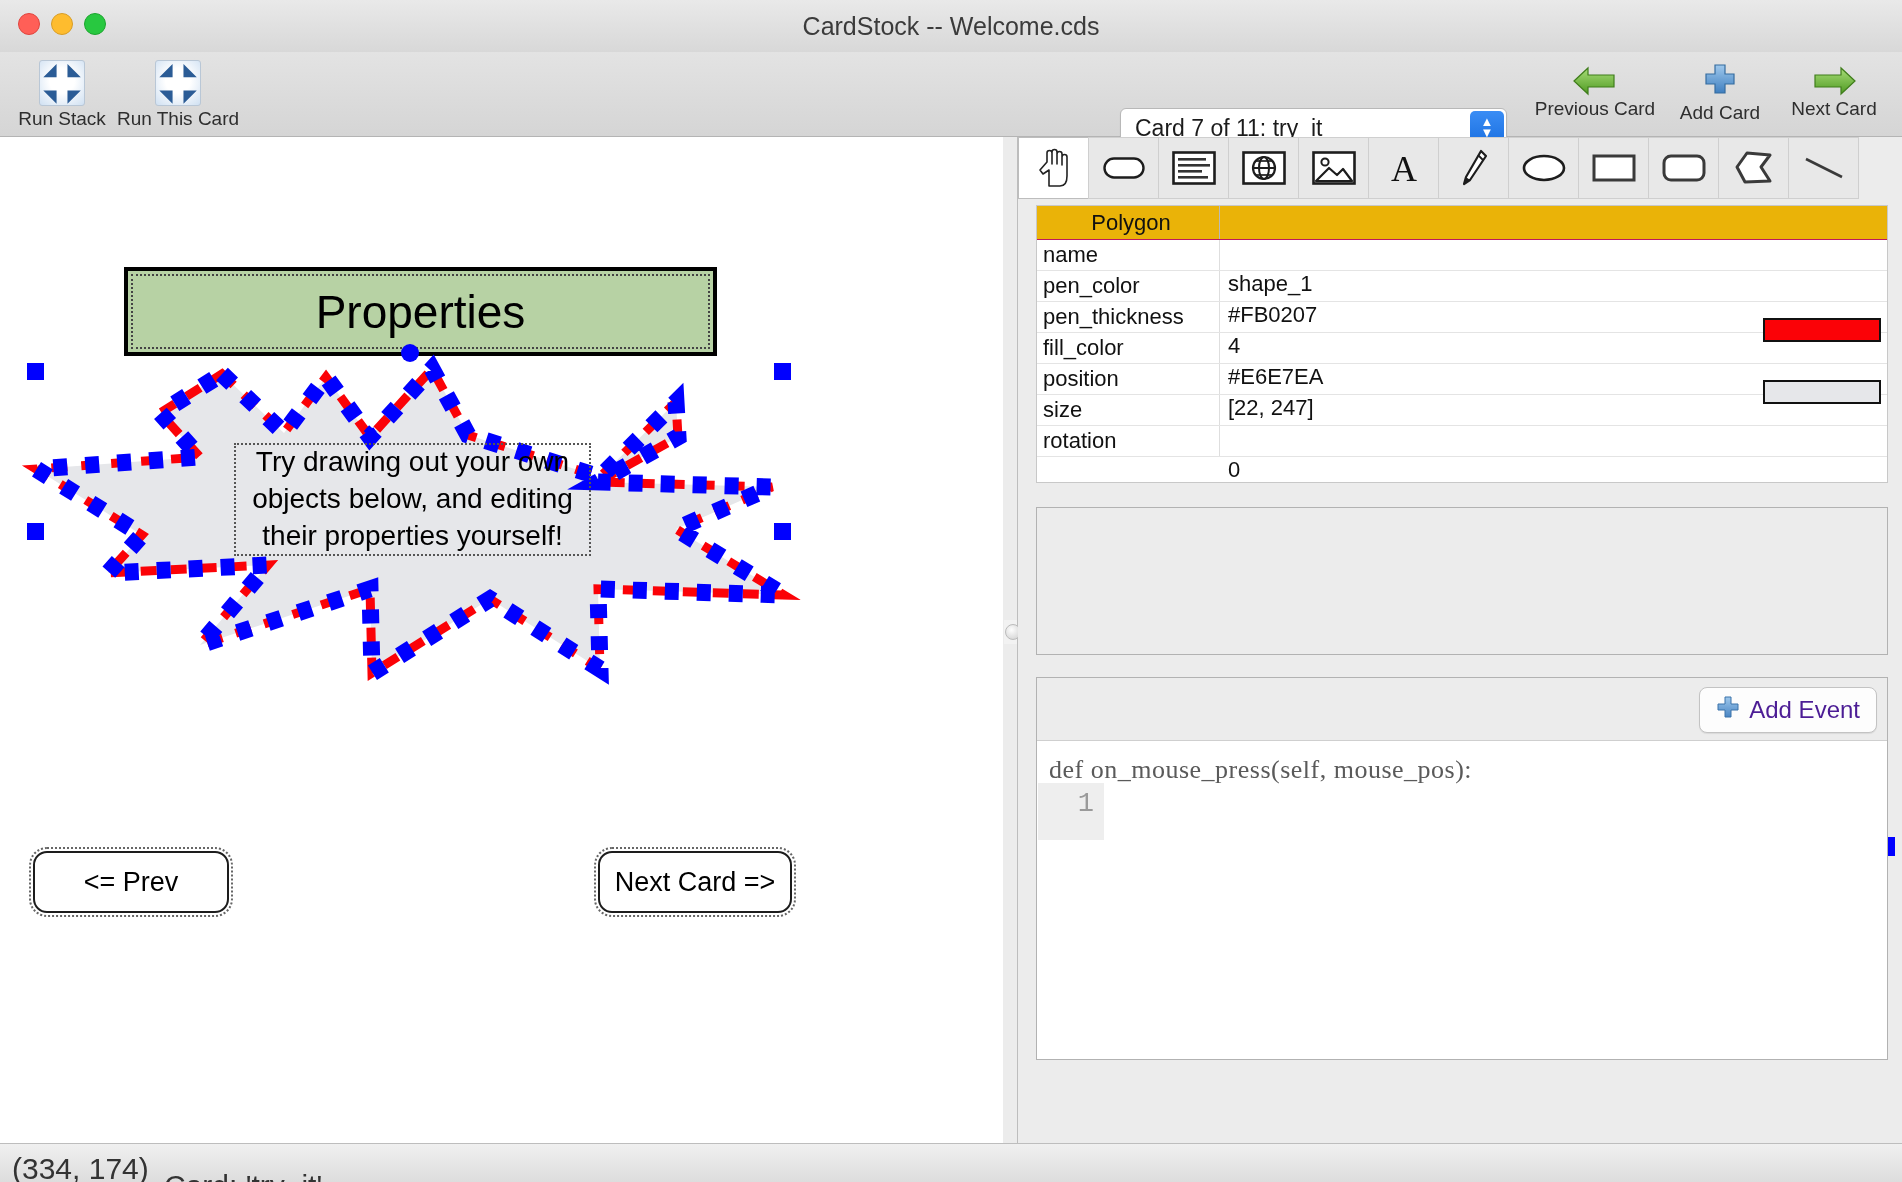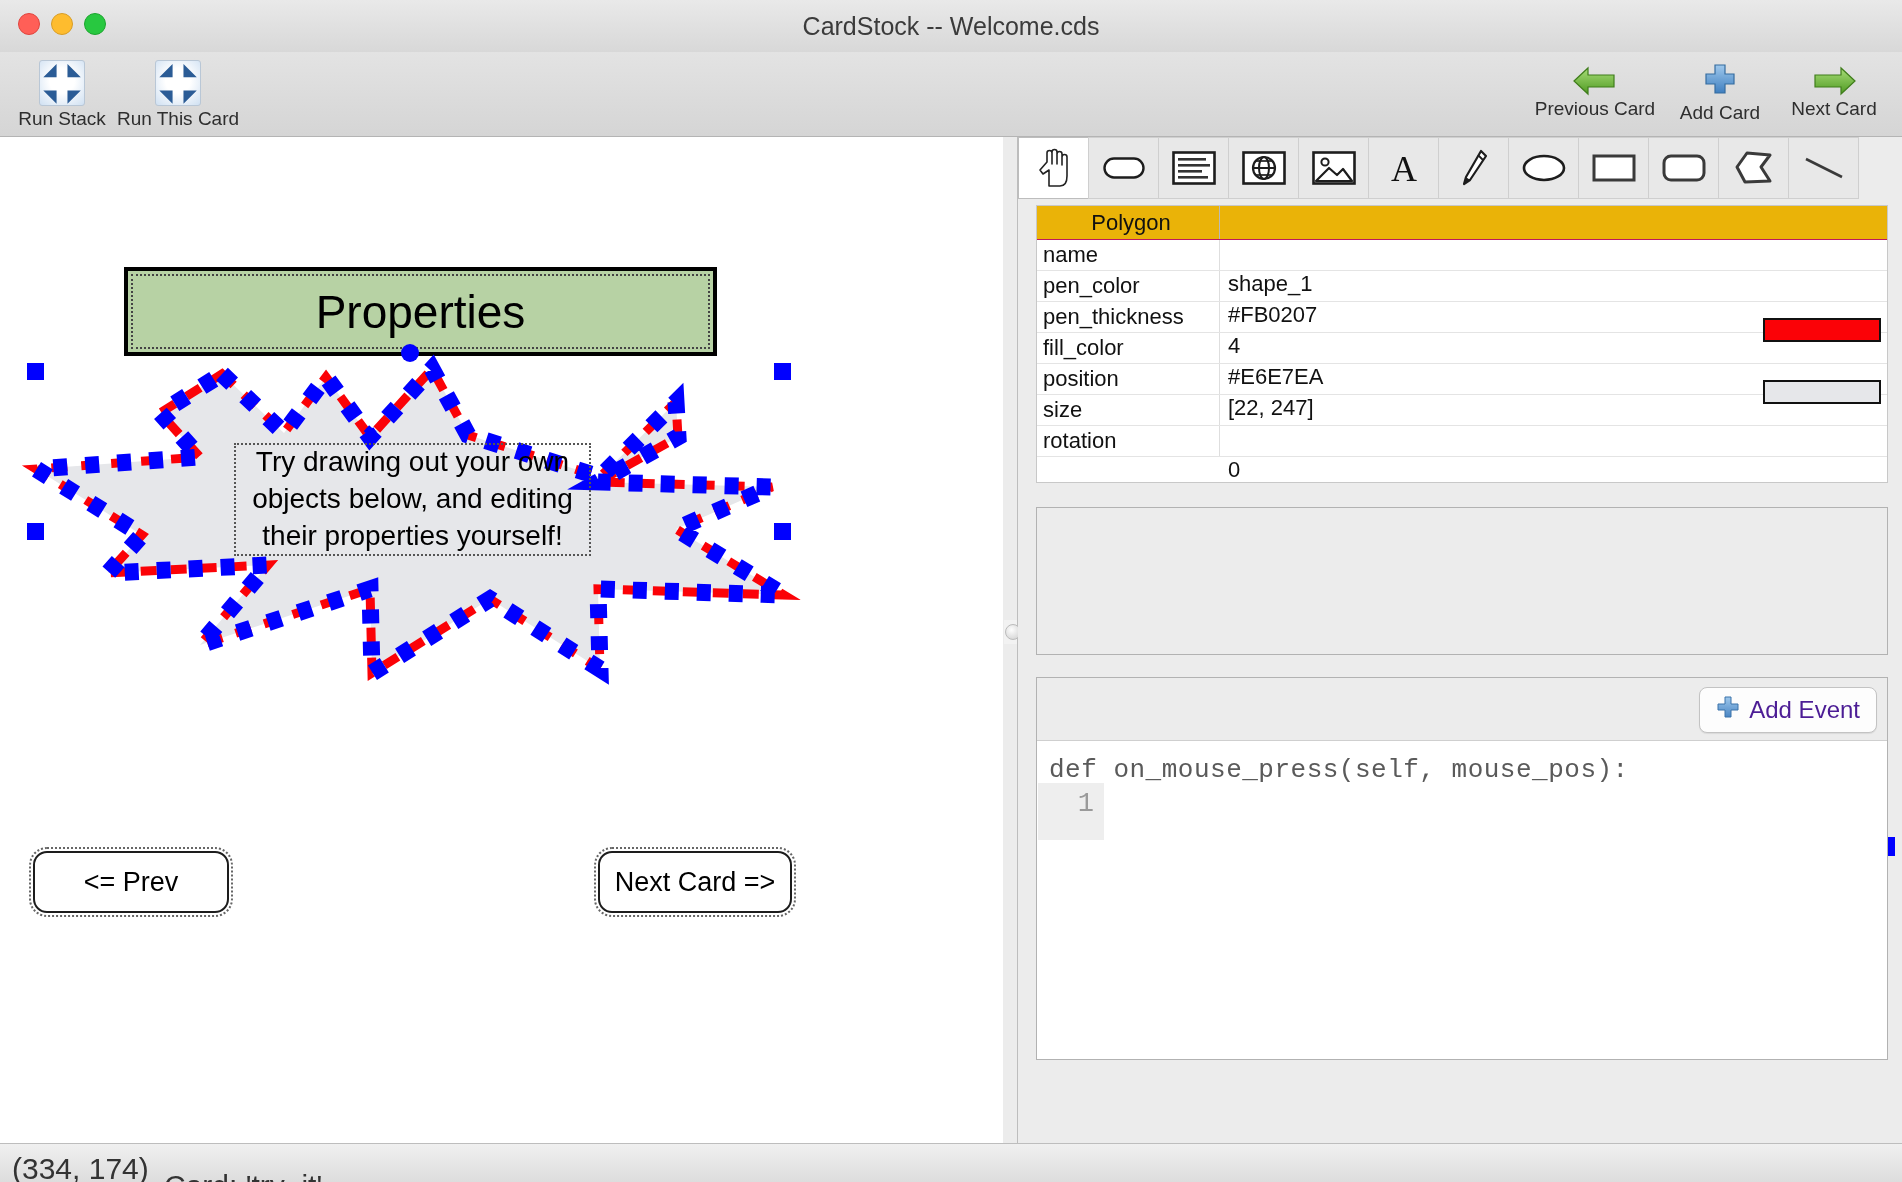--- a/index.html
+++ b/index.html
@@ -149,21 +149,21 @@
     position:relative;
   }
   .addevent{
     position:absolute;right:10px;top:9px;height:44px;
     background:#fdfdfd;border:1px solid #c3c3c3;border-radius:8px;
     display:flex;align-items:center;padding:0 16px;
     font-size:24px;color:#4c1d95;box-shadow:0 1px 1px rgba(0,0,0,.08);
   }
   .addevent .plus{margin-right:9px;display:block;}
   .codesig{
-    font-family:Liberation Mono, monospace;font-size:26px;color:#5a5a5a;
+    font-family:Liberation Serif, serif;font-size:26px;color:#5a5a5a;
     padding:14px 18px 0 12px;letter-spacing:.5px;white-space:nowrap;
   }
   .gutter{
     position:absolute;left:1px;top:105px;width:66px;height:57px;
     background:#eeeeee;color:#9a9a9a;font-family:"Liberation Mono", monospace;
     font-size:27px;text-align:right;padding:6px 10px 0 0;box-sizing:border-box;
   }
 
   
   .banner{
@@ -239,20 +239,24 @@
     <div class="tbitem" style="left:110px;top:8px;width:136px;">
       <div class="tb-icon-expand">
         <span class="ea" style="left:4px;top:2px;">◢</span>
         <span class="ea" style="right:4px;top:2px;">◣</span>
         <span class="ea" style="left:4px;bottom:2px;">◥</span>
         <span class="ea" style="right:4px;bottom:2px;">◤</span>
       </div>
       <span class="lbl">Run This Card</span>
     </div>
 
+    <div class="combo">
+      <span class="ctext">Card 7 of 11: try_it</span>
+      <span class="cstep">▲<br>▼</span>
+    </div>
 
     <div class="navitem" style="left:1528px;top:10px;width:134px;">
       <div class="greenarrow">
         <svg width="46" height="34" viewBox="0 0 46 34">
           <defs>
               <linearGradient id="gl" x1="0" y1="0" x2="0" y2="1">
             <stop offset="0" stop-color="#a8dd78"></stop>
                 <stop offset="1" stop-color="#4f9a22"></stop>
           </linearGradient>
             </defs>

